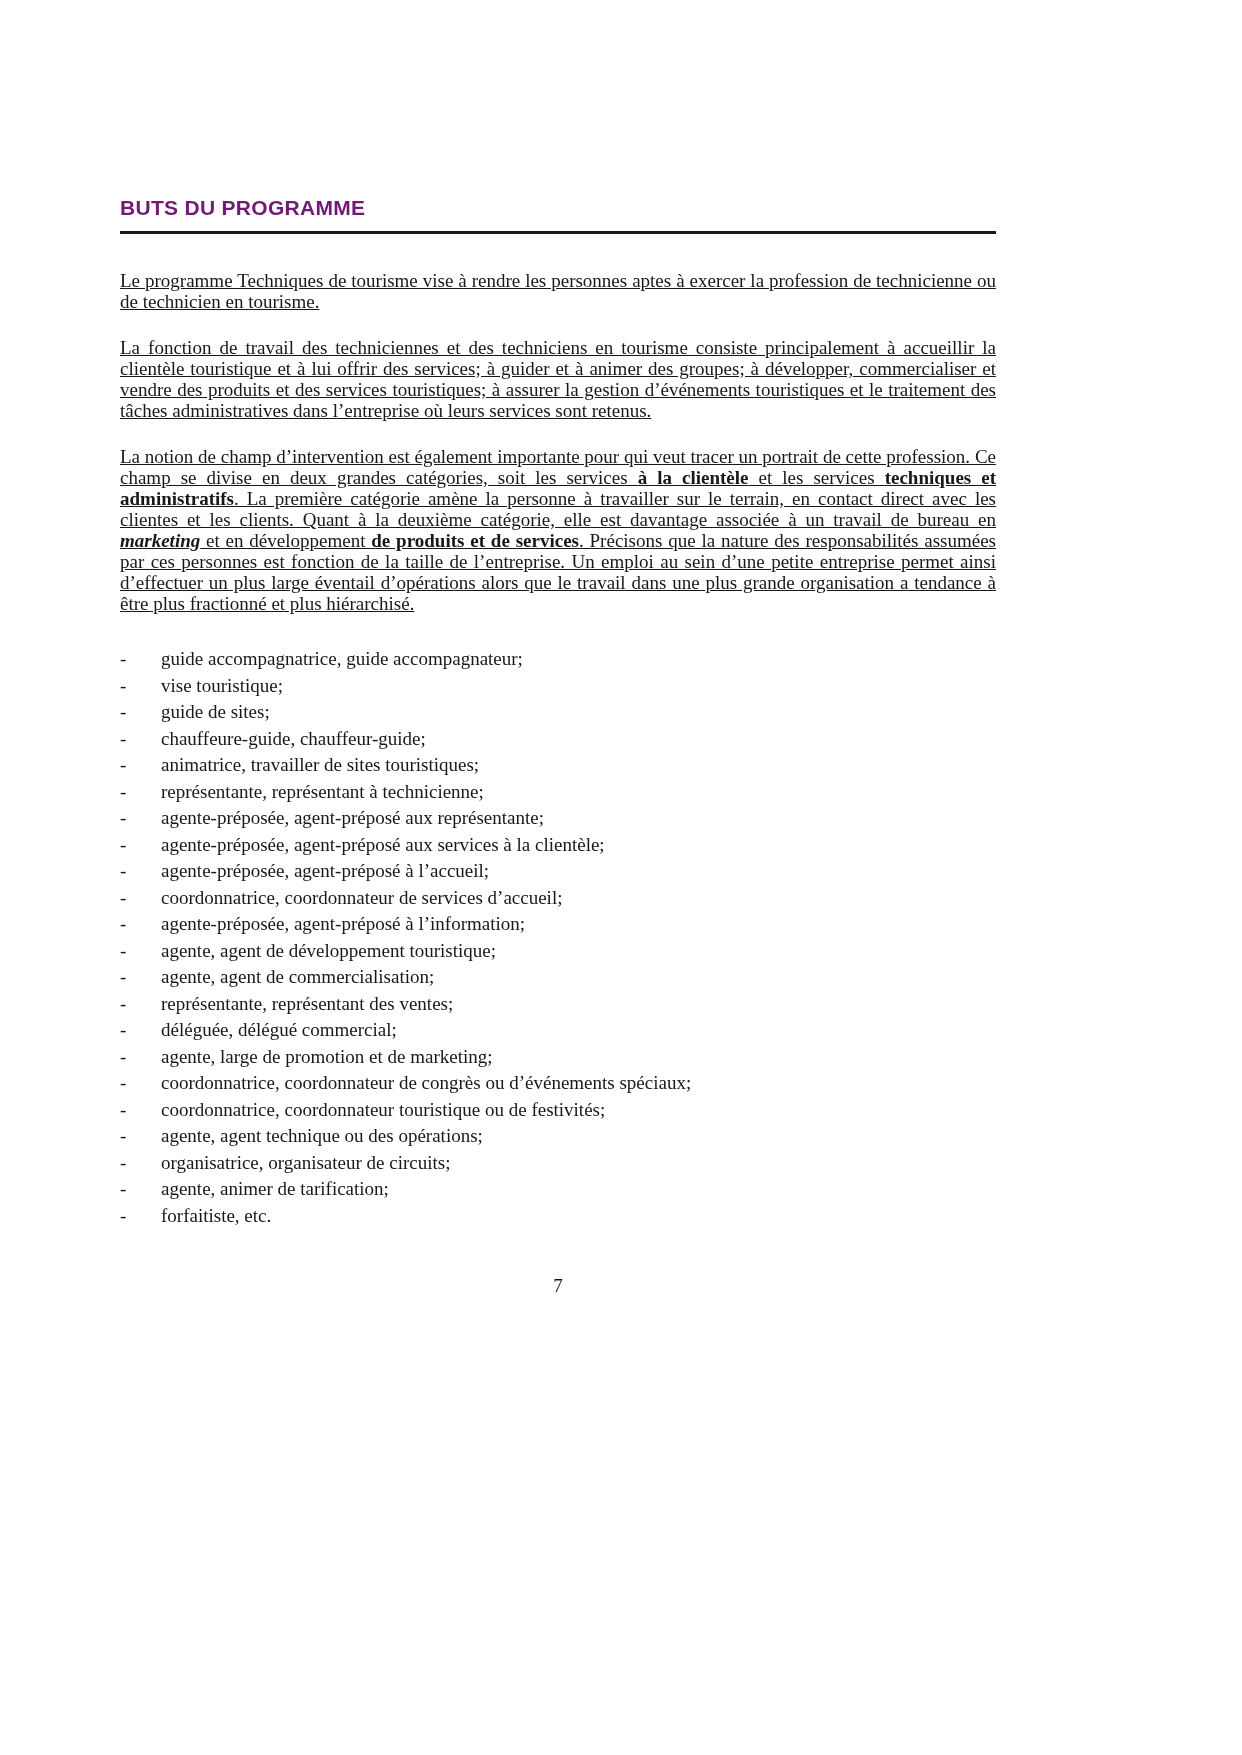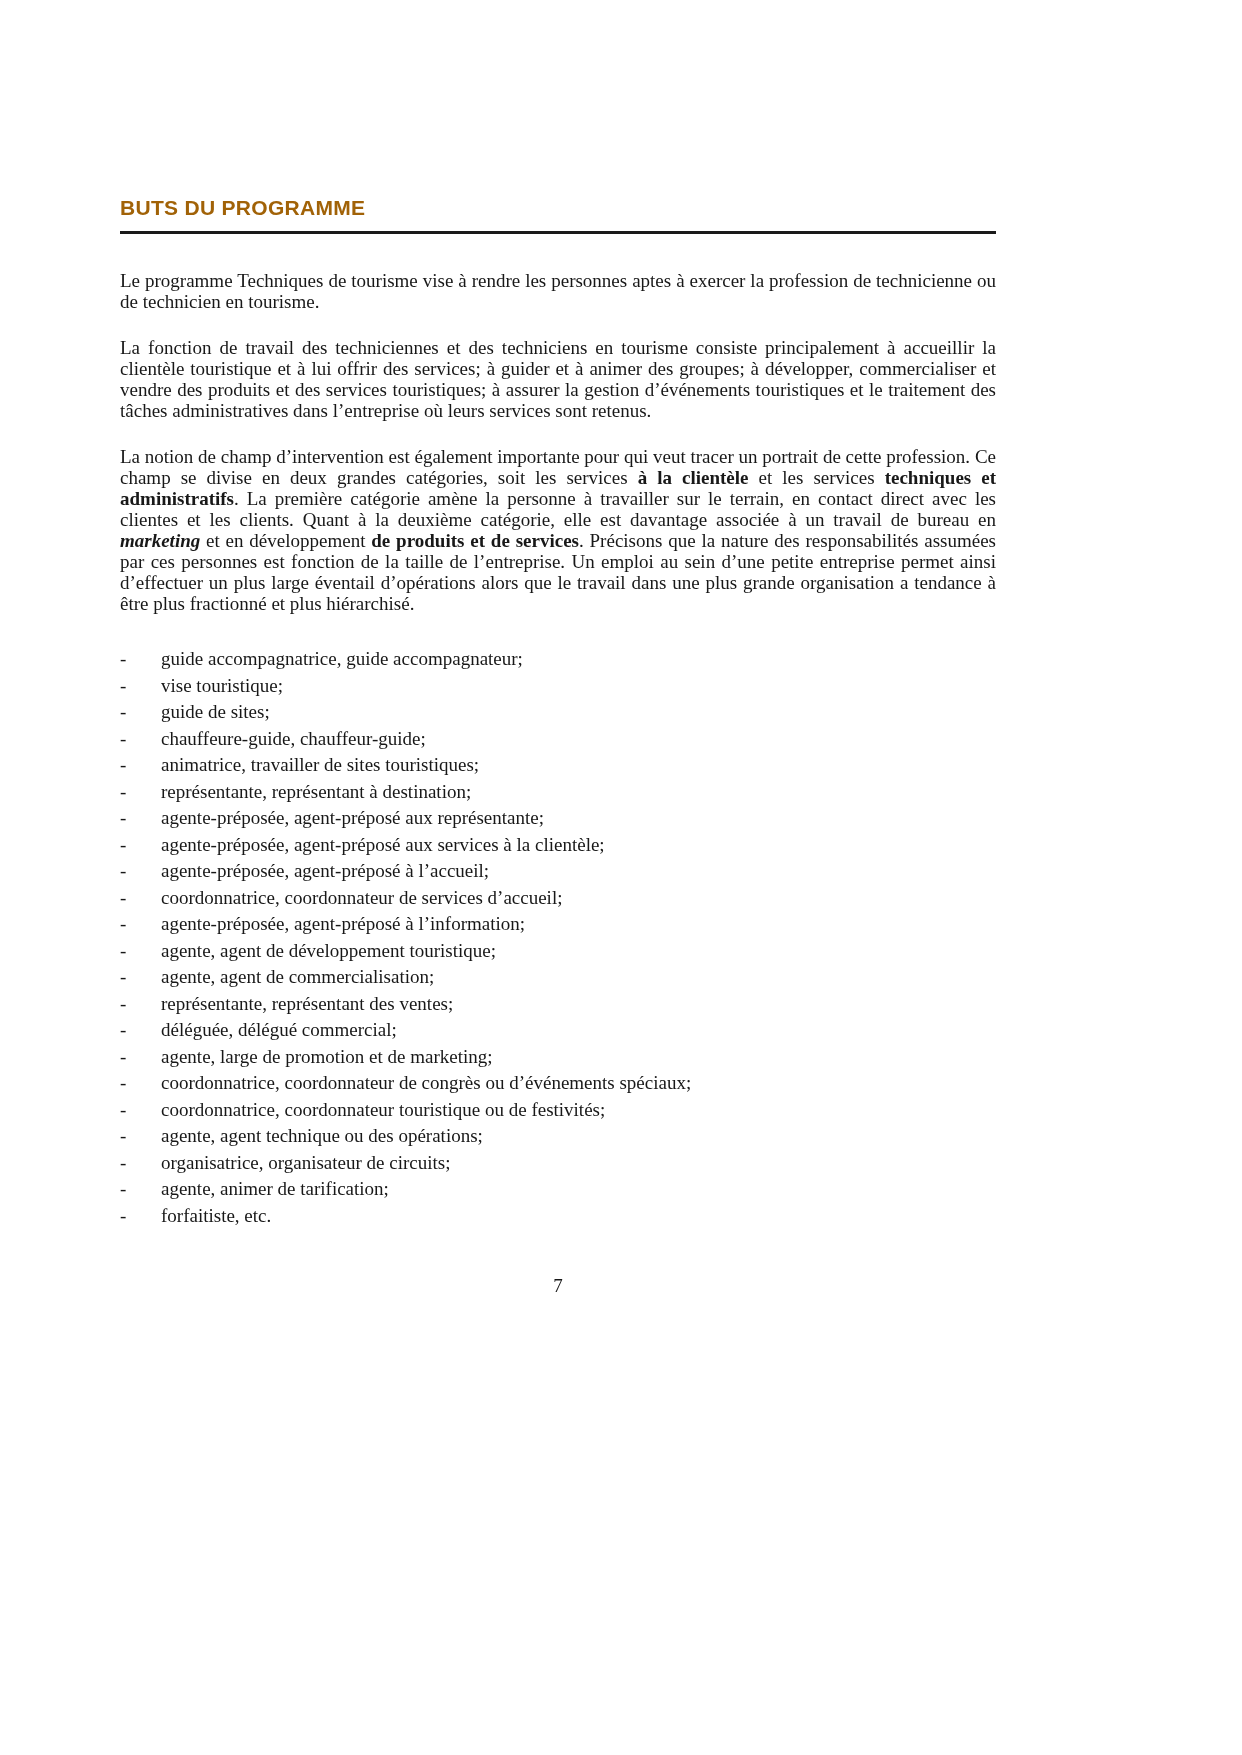--- a/index.html
+++ b/index.html
@@ -20,33 +20,34 @@
     position: absolute;
     left: 120px;
     top: 196px;
     width: 876px;
   }
   .heading {
     font-family: "Liberation Sans", sans-serif;
     font-weight: bold;
     font-size: 21px;
     letter-spacing: 0.3px;
-    color: #a16207;
+    color: #701a75;
   }
   .rule {
     height: 3px;
     background: #1a1a1a;
     margin-top: 11px;
     margin-bottom: 36px;
   }
   .para {
     font-size: 19px;
     line-height: 21px;
     text-align: justify;
     margin: 0 0 25px 0;
+    text-decoration: underline;
   }
   .para .bold { font-weight: bold; }
   .para .italic { font-style: italic; }
   .job-list {
     margin-top: 32px;
   }
   .list-row {
     display: grid;
     grid-template-columns: 41px 1fr;
     font-size: 19px;
@@ -93,21 +94,21 @@
         <div class="list-row">
           <span class="dash">-</span>
           <span>chauffeure-guide, chauffeur-guide;</span>
         </div>
         <div class="list-row">
           <span class="dash">-</span>
           <span>animatrice, travailler de sites touristiques;</span>
         </div>
         <div class="list-row">
           <span class="dash">-</span>
-          <span>représentante, représentant à destination;</span>
+          <span>représentante, représentant à technicienne;</span>
         </div>
         <div class="list-row">
           <span class="dash">-</span>
           <span>agente-préposée, agent-préposé aux représentante;</span>
         </div>
         <div class="list-row">
           <span class="dash">-</span>
           <span>agente-préposée, agent-préposé aux services à la clientèle;</span>
         </div>
         <div class="list-row">

